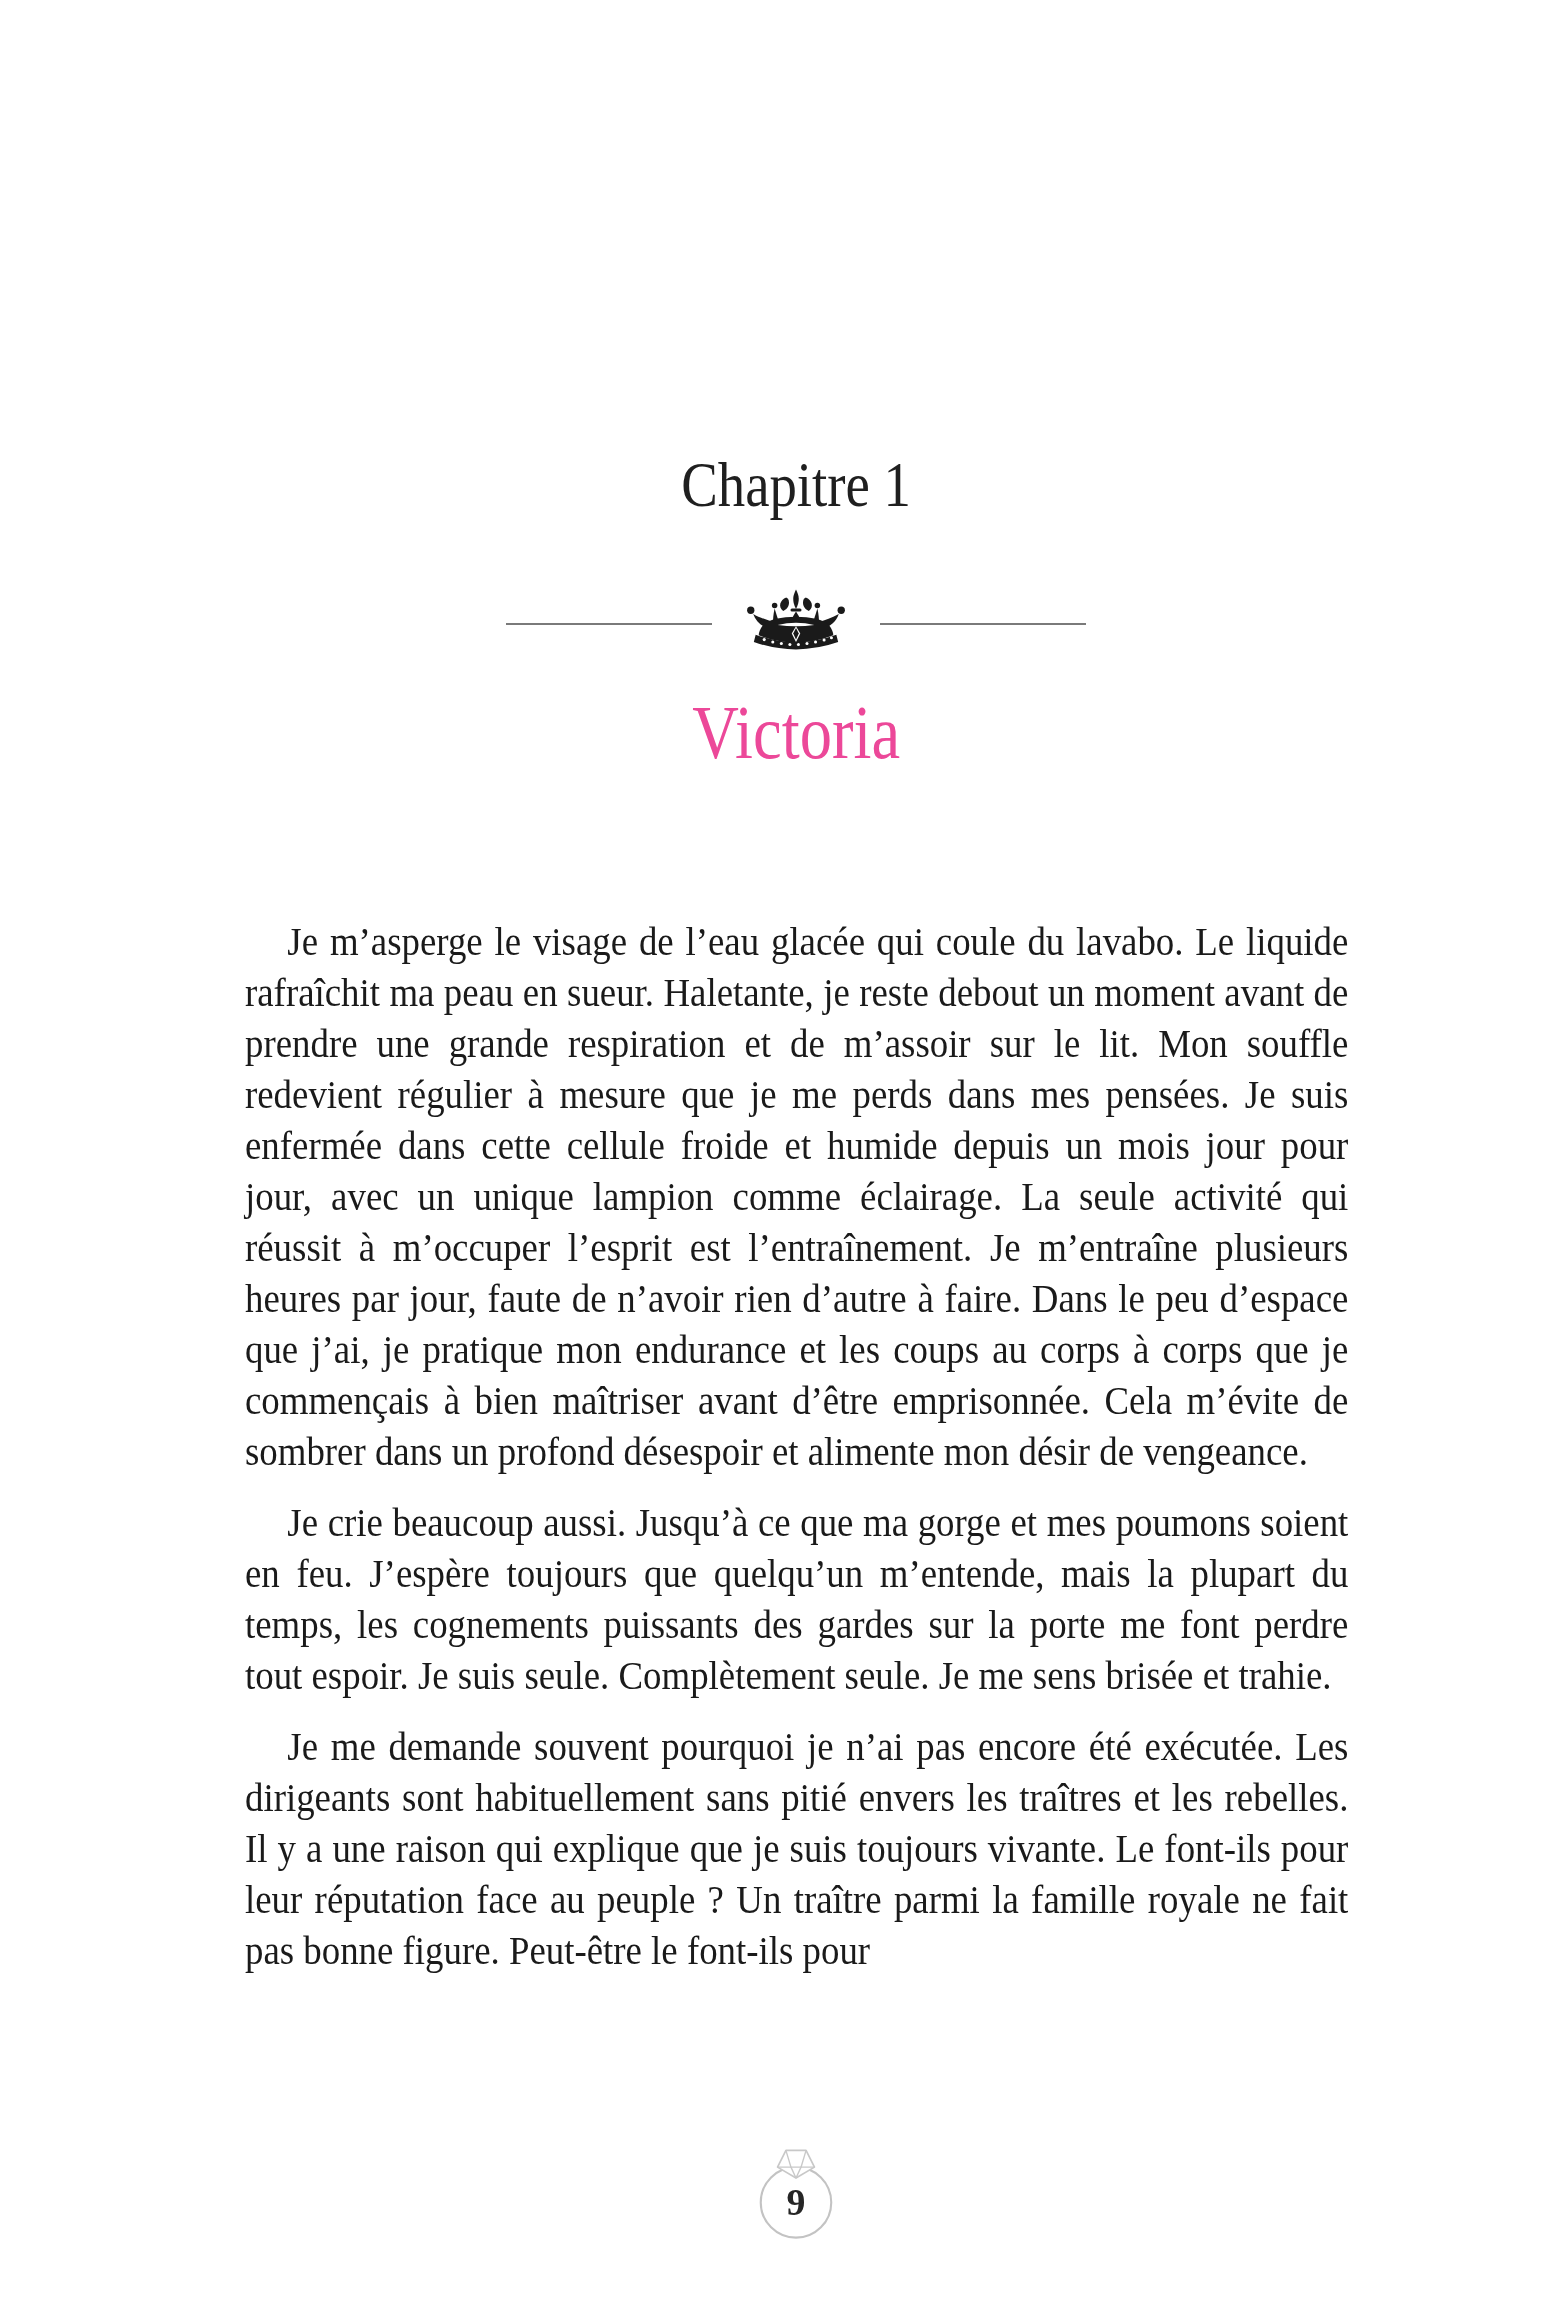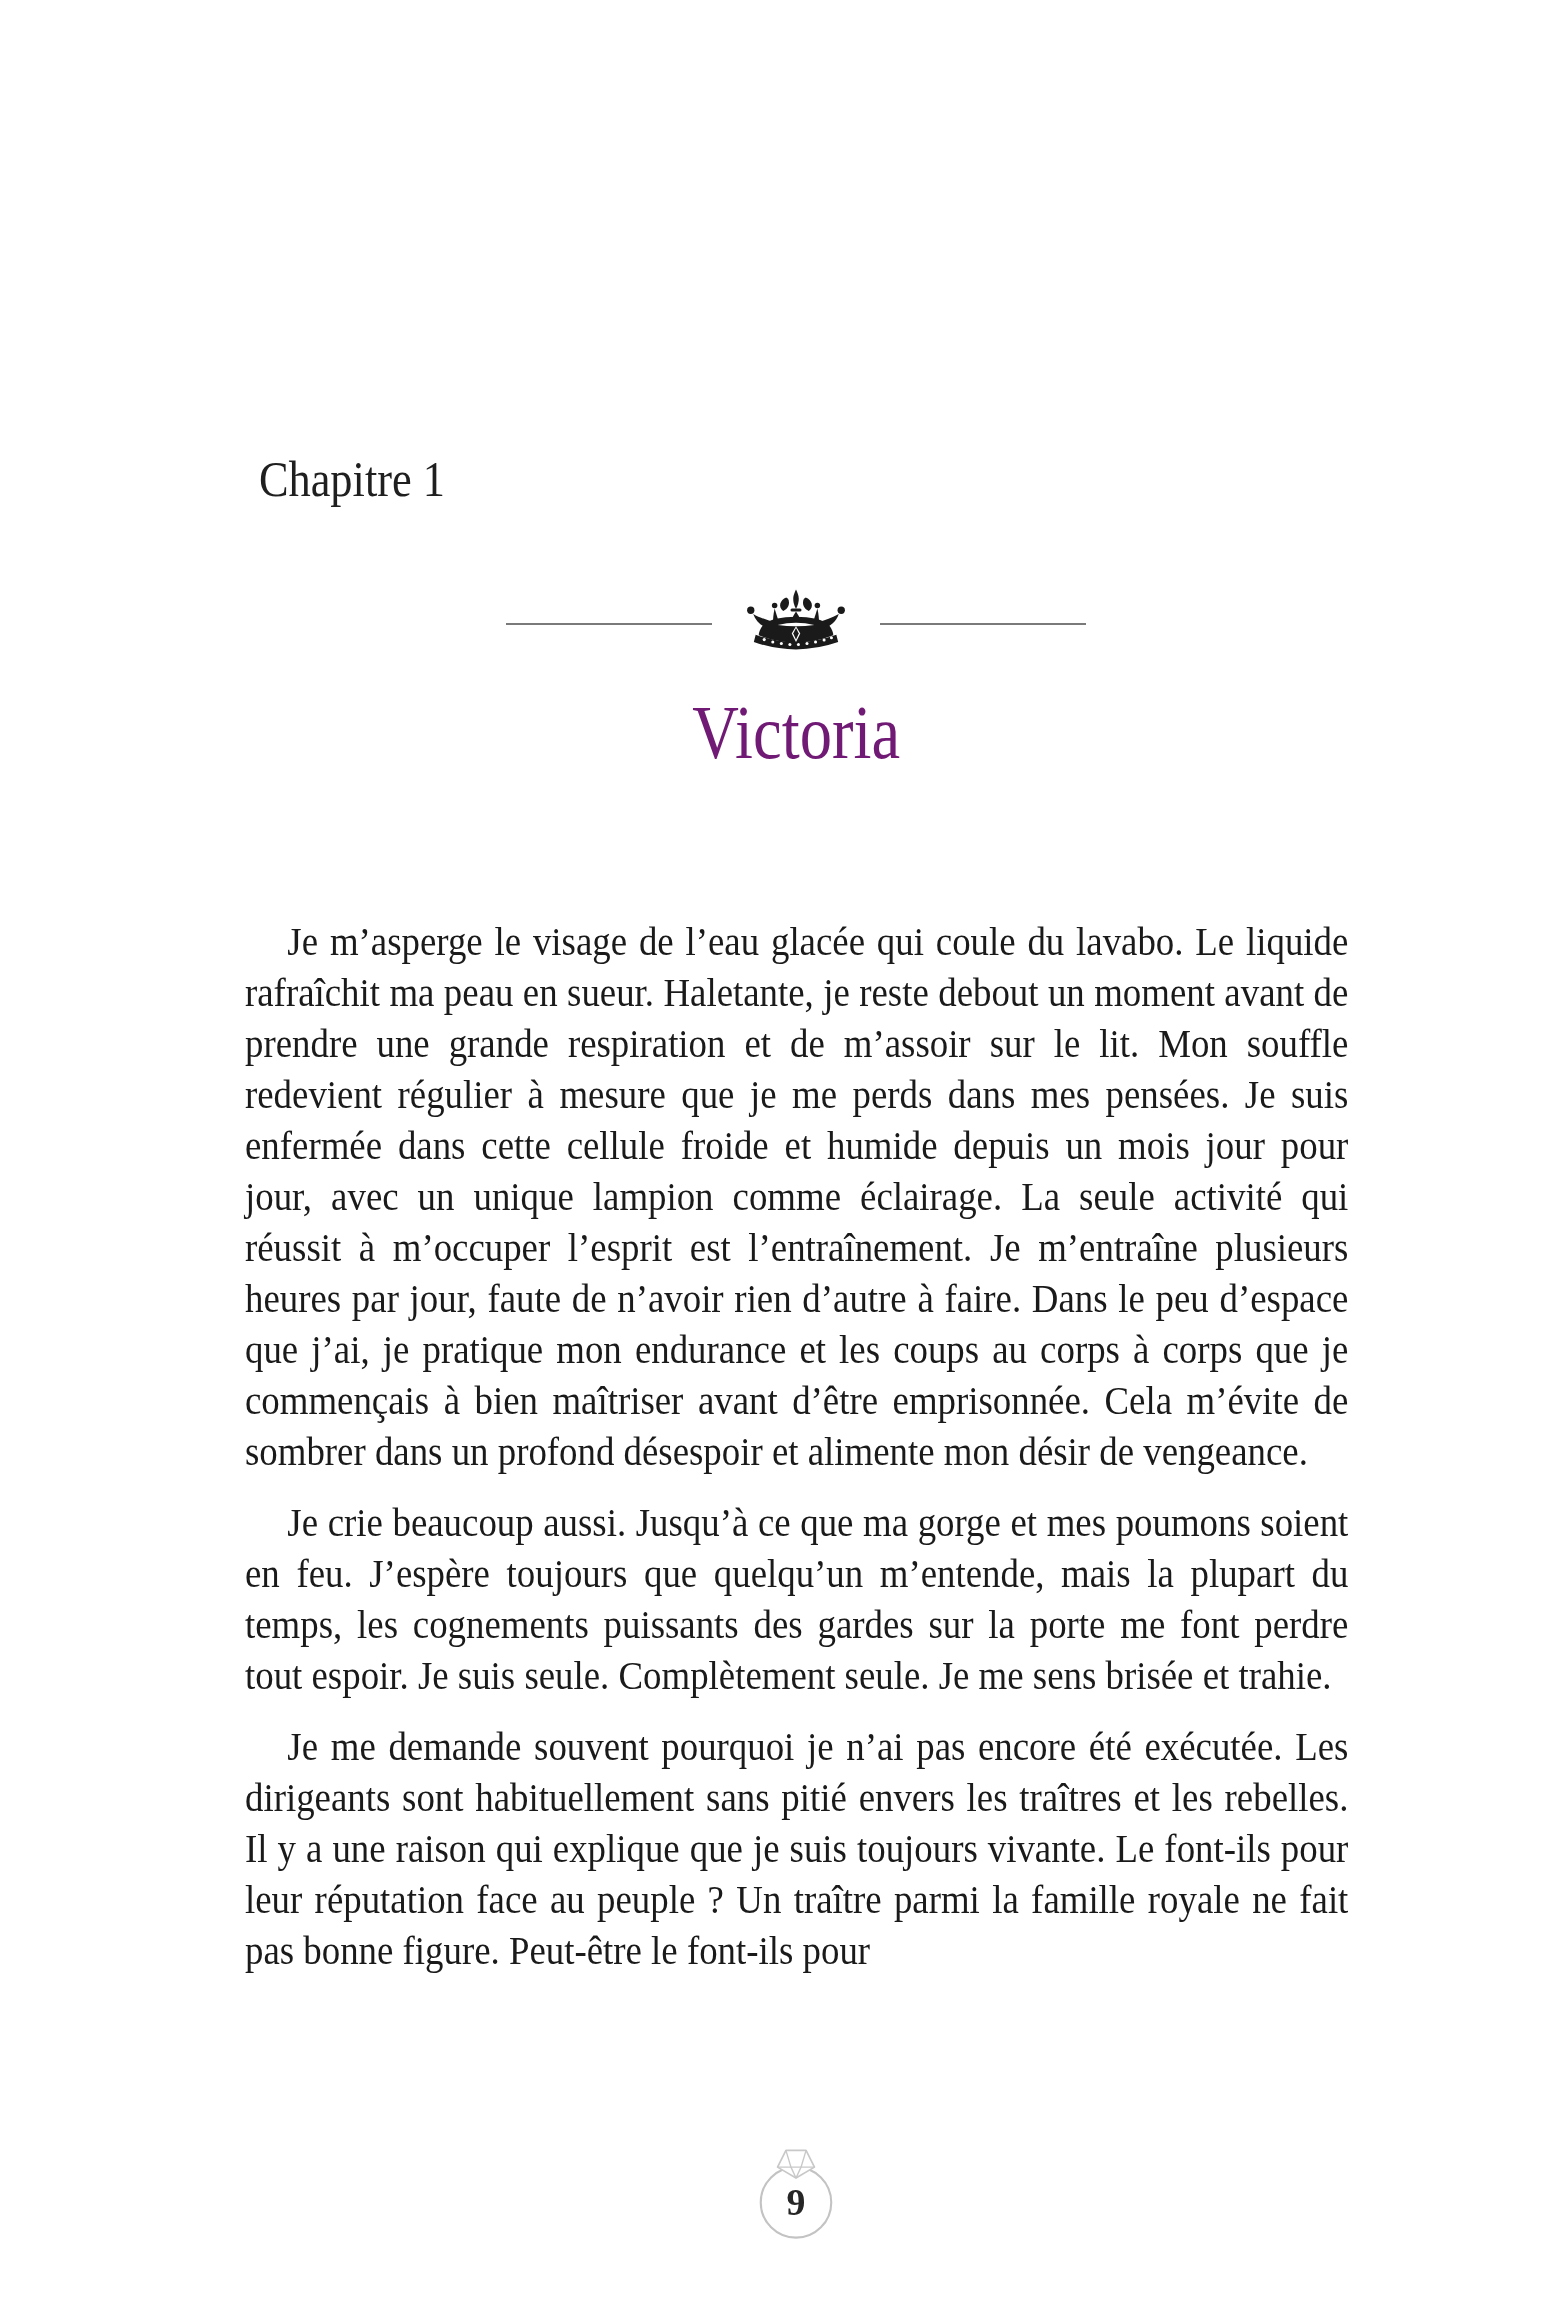--- a/index.html
+++ b/index.html
@@ -7,21 +7,22 @@
     position: relative;
     width: 1562px;
     height: 2319px;
     background: #ffffff;
     font-family: "Liberation Serif", "DejaVu Serif", serif;
     overflow: hidden;
   }
   .chapter-title {
     position: absolute;
     left: 245px; top: 454px; width: 1102px;
-    font-size: 51px;
+    text-align: center;
+    font-size: 63px;
     line-height: 1;
     color: #1f1f1f;
     white-space: nowrap;
   }
   .chapter-title .squeeze {
     display: inline-block;
     transform: scaleX(0.87);
     transform-origin: center top;
   }
   .ornament-row {
@@ -35,21 +36,21 @@
     width: 206px; height: 2.5px;
     background: #7a7a7a;
     margin: 0 29px;
   }
   .section-title {
     position: absolute;
     left: 245px; top: 694px; width: 1102px;
     text-align: center;
     font-size: 76px;
     line-height: 1;
-    color: #701a75;
+    color: #ec4899;
     white-space: nowrap;
   }
   .section-title .squeeze {
     display: inline-block;
     transform: scaleX(0.85);
     transform-origin: center top;
   }
   .body-text {
     position: absolute;
     left: 245px; top: 916px; width: 1198px;

